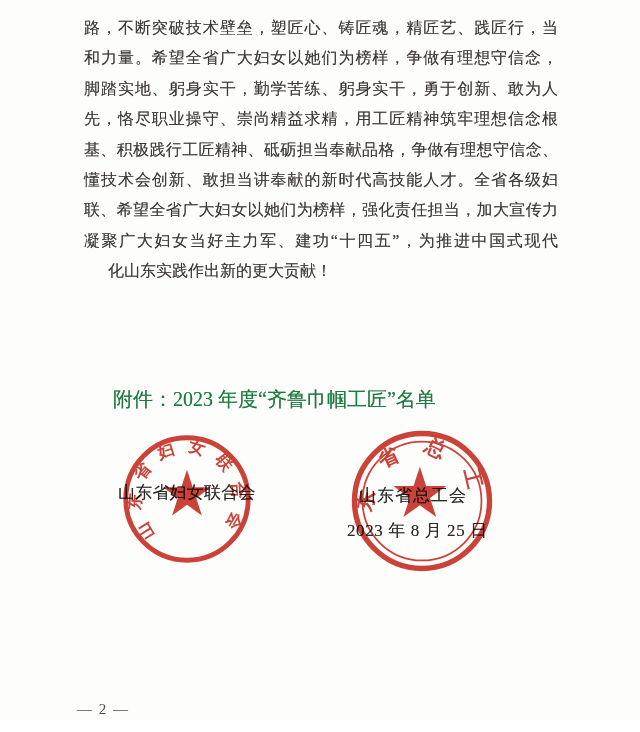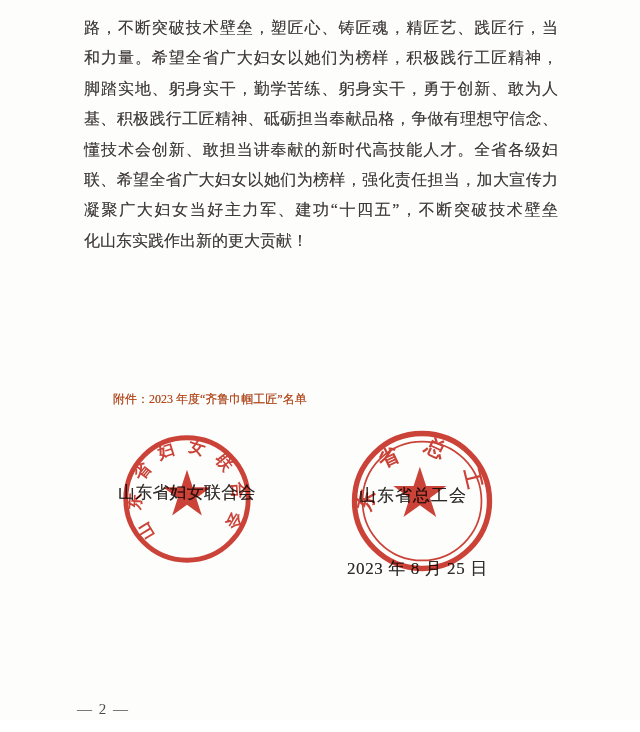--- a/index.html
+++ b/index.html
@@ -21,41 +21,41 @@
     font-size: 16px;
     line-height: 30.4px;
     color: #3e3a37;
     text-shadow: 0 0 0.5px rgba(62,58,55,0.55);
   }
   .body-line {
     text-align: justify;
     text-align-last: justify;
     white-space: nowrap;
   }
-  .body-line:last-child { text-align-last: left; }
+  .body-line:last-child { text-align-last: left; margin-left: 24px; }
 
   .attachment {
     position: absolute;
     left: 113px;
     top: 384px;
-    font-size: 12px;
+    font-size: 20px;
     line-height: 30px;
-    color: #c2410c;
+    color: #15803d;
     text-shadow: 0 0 0.5px rgba(62,58,55,0.55);
   }
 
   
   .org, .sig-date {
     position: absolute;
     color: #2f2b28;
     text-shadow: 0 0 0.5px rgba(47,43,40,0.55);
   }
   .org-left  { left: 118px; top: 481px; font-size: 17px; letter-spacing: 0.2px; }
   .org-right { left: 359px; top: 484px; font-size: 17px; letter-spacing: 1px; }
-  .sig-date  { left: 347px; top: 519px; font-size: 17px; letter-spacing: 0.6px; margin-top: 38px; }
+  .sig-date  { left: 347px; top: 519px; font-size: 17px; letter-spacing: 0.6px; }
 
   
   .seal {
     position: absolute;
     opacity: 0.88;
     mix-blend-mode: multiply;
     filter: blur(0.35px);
   }
   .seal svg { display: block; width: 100%; height: 100%; }
   .seal-left  { left: 119px; top: 431px; width: 136px; height: 136px; }
@@ -74,26 +74,27 @@
     color: #4b4b4b;
   }
 </style>
 </head>
 <body>
 
 <div class="page">
 
   <div class="body-text">
       <div class="body-line">路，不断突破技术壁垒，塑匠心、铸匠魂，精匠艺、践匠行，当</div>
-      <div class="body-line">和力量。希望全省广大妇女以她们为榜样，积极践行工匠精神，</div>
+      <div class="body-line">和力量。希望全省广大妇女以她们为榜样，争做有理想守信念，</div>
       <div class="body-line">脚踏实地、躬身实干，勤学苦练、躬身实干，勇于创新、敢为人</div>
+      <div class="body-line">先，恪尽职业操守、崇尚精益求精，用工匠精神筑牢理想信念根</div>
       <div class="body-line">基、积极践行工匠精神、砥砺担当奉献品格，争做有理想守信念、</div>
       <div class="body-line">懂技术会创新、敢担当讲奉献的新时代高技能人才。全省各级妇</div>
       <div class="body-line">联、希望全省广大妇女以她们为榜样，强化责任担当，加大宣传力</div>
-      <div class="body-line">凝聚广大妇女当好主力军、建功“十四五”，不断突破技术壁垒</div>
+      <div class="body-line">凝聚广大妇女当好主力军、建功“十四五”，为推进中国式现代</div>
       <div class="body-line">化山东实践作出新的更大贡献！</div>
     </div>
 
   <div class="attachment">附件：2023 年度“齐鲁巾帼工匠”名单</div>
 
   <div class="org org-left">山东省妇女联合会</div>
   <div class="org org-right">山东省总工会</div>
   <div class="sig-date">2023 年 8 月 25 日</div>
 
   <div class="seal seal-left">

